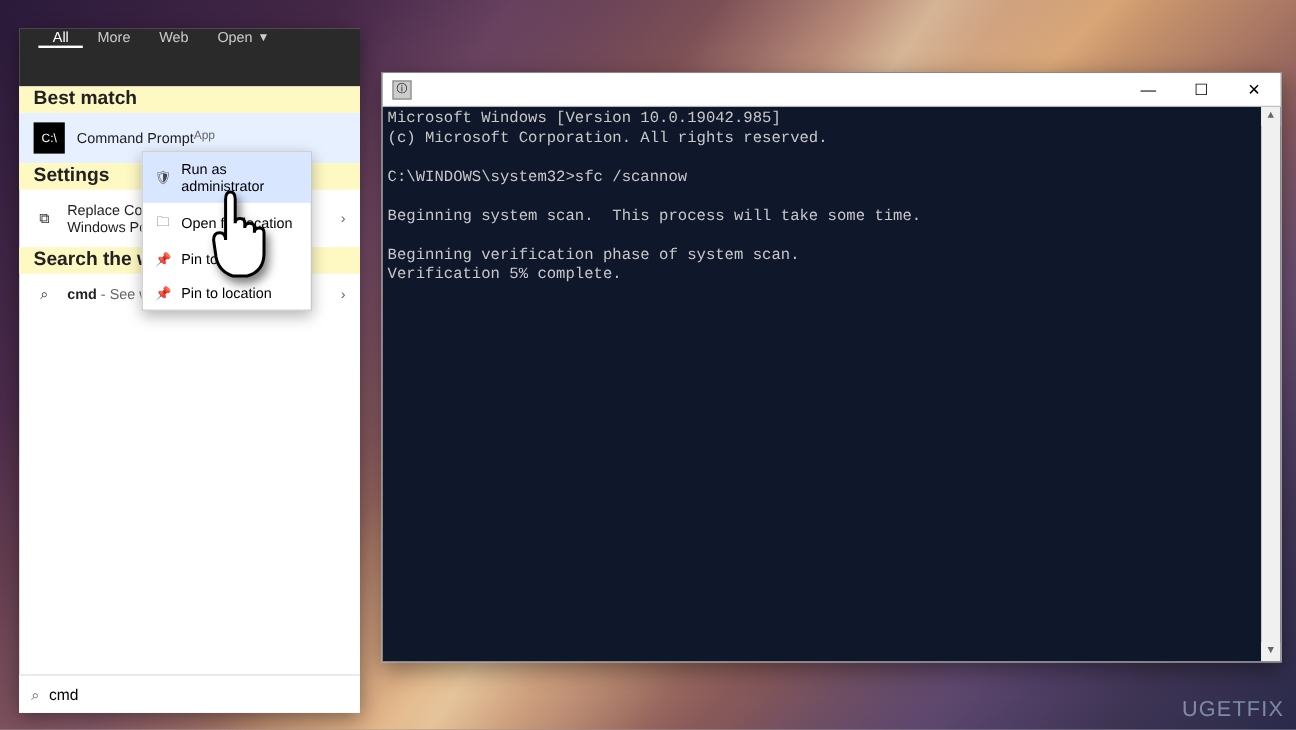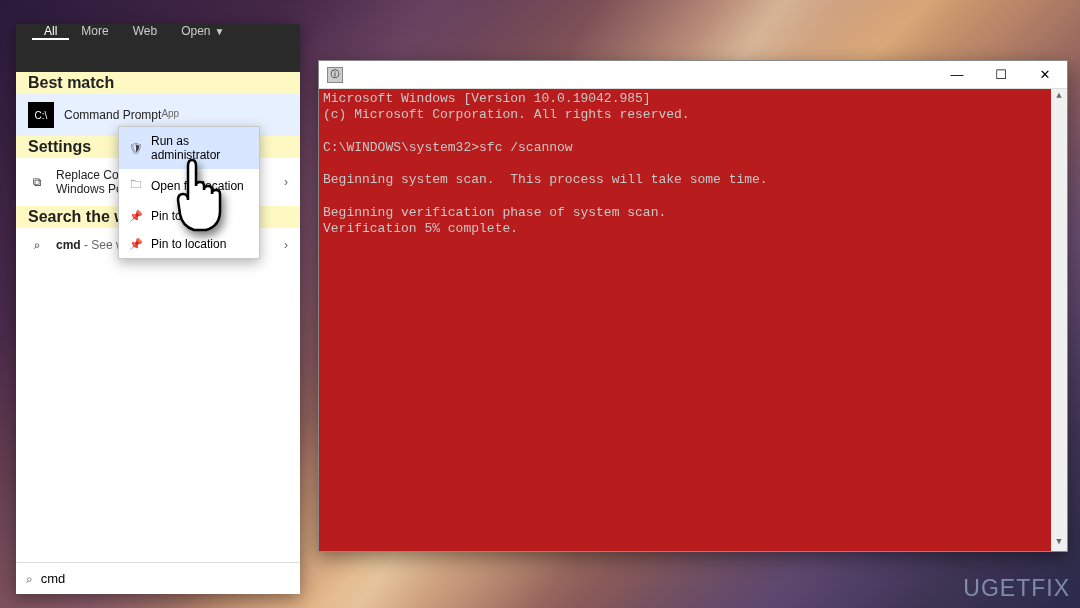--- a/index.html
+++ b/index.html
@@ -149,21 +149,21 @@
       font-size:9px; color:#000; border:1px solid #888;
     }
     .win-btns { margin-left:auto; display:flex; }
     .win-btn {
       width:44px; height:28px;
       display:flex; align-items:center; justify-content:center;
       font-size:13px; cursor:pointer;
     }
 
     .console {
-      flex:1; background:#b91c1c; color:#c8c8c8;
+      flex:1; background:#0f172a; color:#c8c8c8;
       font-family: Consolas, "Courier New", monospace;
       font-size:13px; line-height:1.25;
       padding: 2px 4px;
       white-space:pre;
       position:relative;
       overflow:hidden;
     }
     .console .scrollbar {
       position:absolute; right:0; top:0; bottom:0; width:16px;
       background:#f0f0f0;
@@ -171,21 +171,21 @@
     .console .scroll-thumb-up, .console .scroll-thumb-down {
       position:absolute; right:0; width:16px; height:16px;
       background:#f0f0f0; color:#666; font-size:9px;
       display:flex; align-items:center; justify-content:center;
     }
     .console .scroll-thumb-up { top:0; }
     .console .scroll-thumb-down { bottom:0; }
 
     .watermark {
       position:absolute; right:10px; bottom:6px;
-      font-size:23px; color:rgba(200,230,255,.5);
+      font-size:18px; color:rgba(200,230,255,.5);
       font-weight:300; letter-spacing:1px;
       z-index:1;
     }
   </style>
 </head>
 <body>
 
 <div class="search-panel">
   <div class="tabs">
     <div class="tab active">All</div>

